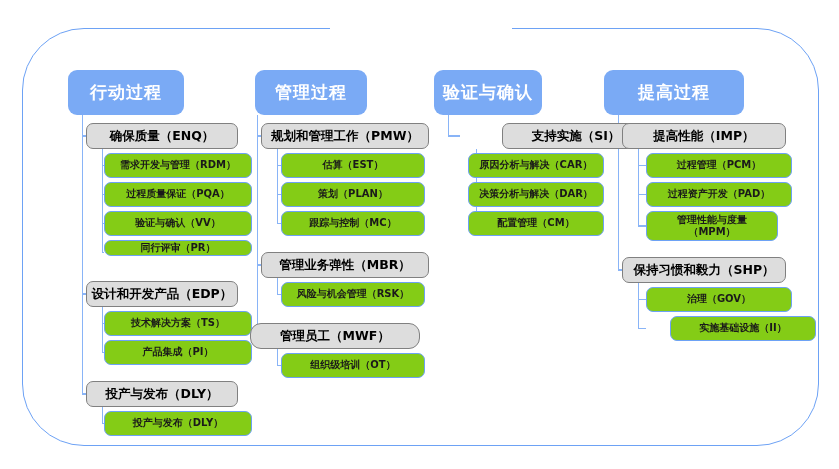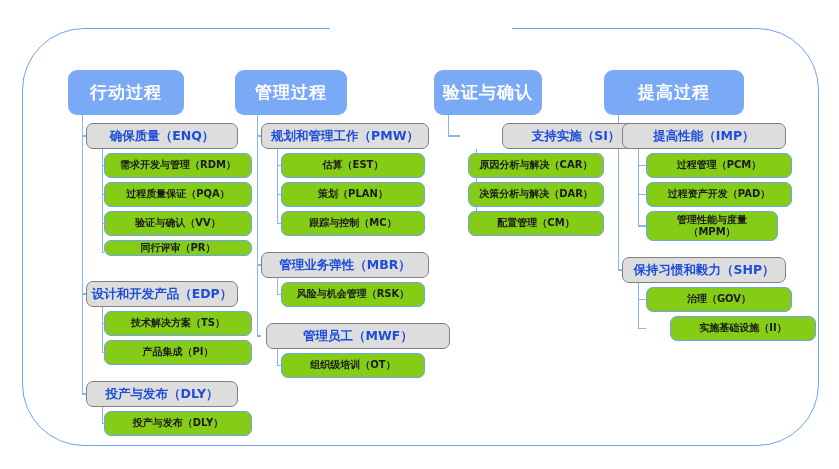--- a/index.html
+++ b/index.html
@@ -62,21 +62,21 @@
     z-index: 4;
   }
 
   
   .box-l2 {
     position: absolute;
     background: #dddddd;
     border: 1.4px solid #808080;
     border-radius: 7px;
     display: flex; align-items: center; justify-content: center;
-    color: #1d4ed8;
+    color: #000000;
     font-size: 12.5px;
     font-weight: 700;
     text-align: center;
     z-index: 3;
   }
 
   
   .box-l3 {
     position: absolute;
     background: #84cc16;
@@ -133,36 +133,36 @@
       <div class="hline" style="left: 102px; top: 322.8px; width: 2px;"></div>
       <div class="box-l3" style="left: 104px; top: 340px; width: 148px; height: 25px;">产品集成（PI）</div>
       <div class="hline" style="left: 102px; top: 351.8px; width: 2px;"></div>
       <div class="vline" style="left: 102px; top: 307px; height: 45.5px;"></div>
       <div class="box-l2" style="left: 86px; top: 381px; width: 152px; height: 26px;">投产与发布（DLY）</div>
       <div class="hline" style="left: 82px; top: 393.3px; width: 4px;"></div>
       <div class="box-l3" style="left: 104px; top: 411px; width: 148px; height: 25px;">投产与发布（DLY）</div>
       <div class="hline" style="left: 102px; top: 422.8px; width: 2px;"></div>
       <div class="vline" style="left: 102px; top: 407px; height: 16.5px;"></div>
       <div class="vline" style="left: 82px; top: 115px; height: 279px;"></div>
-      <div class="col-head" style="left: 235px; top: 70px; width: 112px;">管理过程</div>
+      <div class="col-head" style="left: 255px; top: 70px; width: 112px;">管理过程</div>
       <div class="box-l2" style="left: 261px; top: 123px; width: 168px; height: 26px;">规划和管理工作（PMW）</div>
       <div class="hline" style="left: 257px; top: 135.3px; width: 4px;"></div>
       <div class="box-l3" style="left: 281px; top: 153px; width: 144px; height: 25px;">估算（EST）</div>
       <div class="hline" style="left: 277px; top: 164.8px; width: 4px;"></div>
       <div class="box-l3" style="left: 281px; top: 182px; width: 144px; height: 25px;">策划（PLAN）</div>
       <div class="hline" style="left: 277px; top: 193.8px; width: 4px;"></div>
       <div class="box-l3" style="left: 281px; top: 211px; width: 144px; height: 25px;">跟踪与控制（MC）</div>
       <div class="hline" style="left: 277px; top: 222.8px; width: 4px;"></div>
       <div class="vline" style="left: 277px; top: 149px; height: 74.5px;"></div>
       <div class="box-l2" style="left: 261px; top: 252px; width: 168px; height: 26px;">管理业务弹性（MBR）</div>
       <div class="hline" style="left: 257px; top: 264.3px; width: 4px;"></div>
       <div class="box-l3" style="left: 281px; top: 282px; width: 144px; height: 25px;">风险与机会管理（RSK）</div>
       <div class="hline" style="left: 277px; top: 293.8px; width: 4px;"></div>
       <div class="vline" style="left: 277px; top: 278px; height: 16.5px;"></div>
-      <div class="box-l2" style="left: 266px; top: 323px; width: 184px; height: 26px;">管理员工（MWF）</div>
+      <div class="box-l2" style="left: 250px; top: 323px; width: 170px; height: 26px; border-radius: 11px;">管理员工（MWF）</div>
       <div class="hline" style="left: 257px; top: 335.3px; width: 4px;"></div>
       <div class="box-l3" style="left: 281px; top: 353px; width: 144px; height: 25px;">组织级培训（OT）</div>
       <div class="hline" style="left: 277px; top: 364.8px; width: 4px;"></div>
       <div class="vline" style="left: 277px; top: 349px; height: 16.5px;"></div>
       <div class="vline" style="left: 257px; top: 115px; height: 221px;"></div>
       <div class="col-head" style="left: 434px; top: 70px; width: 108px;">验证与确认</div>
       <div class="box-l2" style="left: 460px; top: 123px; width: 148px; height: 26px; margin-left: 42px;">支持实施（SI）</div>
       <div class="hline" style="left: 448px; top: 135.3px; width: 12px;"></div>
       <div class="box-l3" style="left: 468px; top: 153px; width: 136px; height: 25px;">原因分析与解决（CAR）</div>
       <div class="hline" style="left: 476px; top: 164.8px;"></div>

